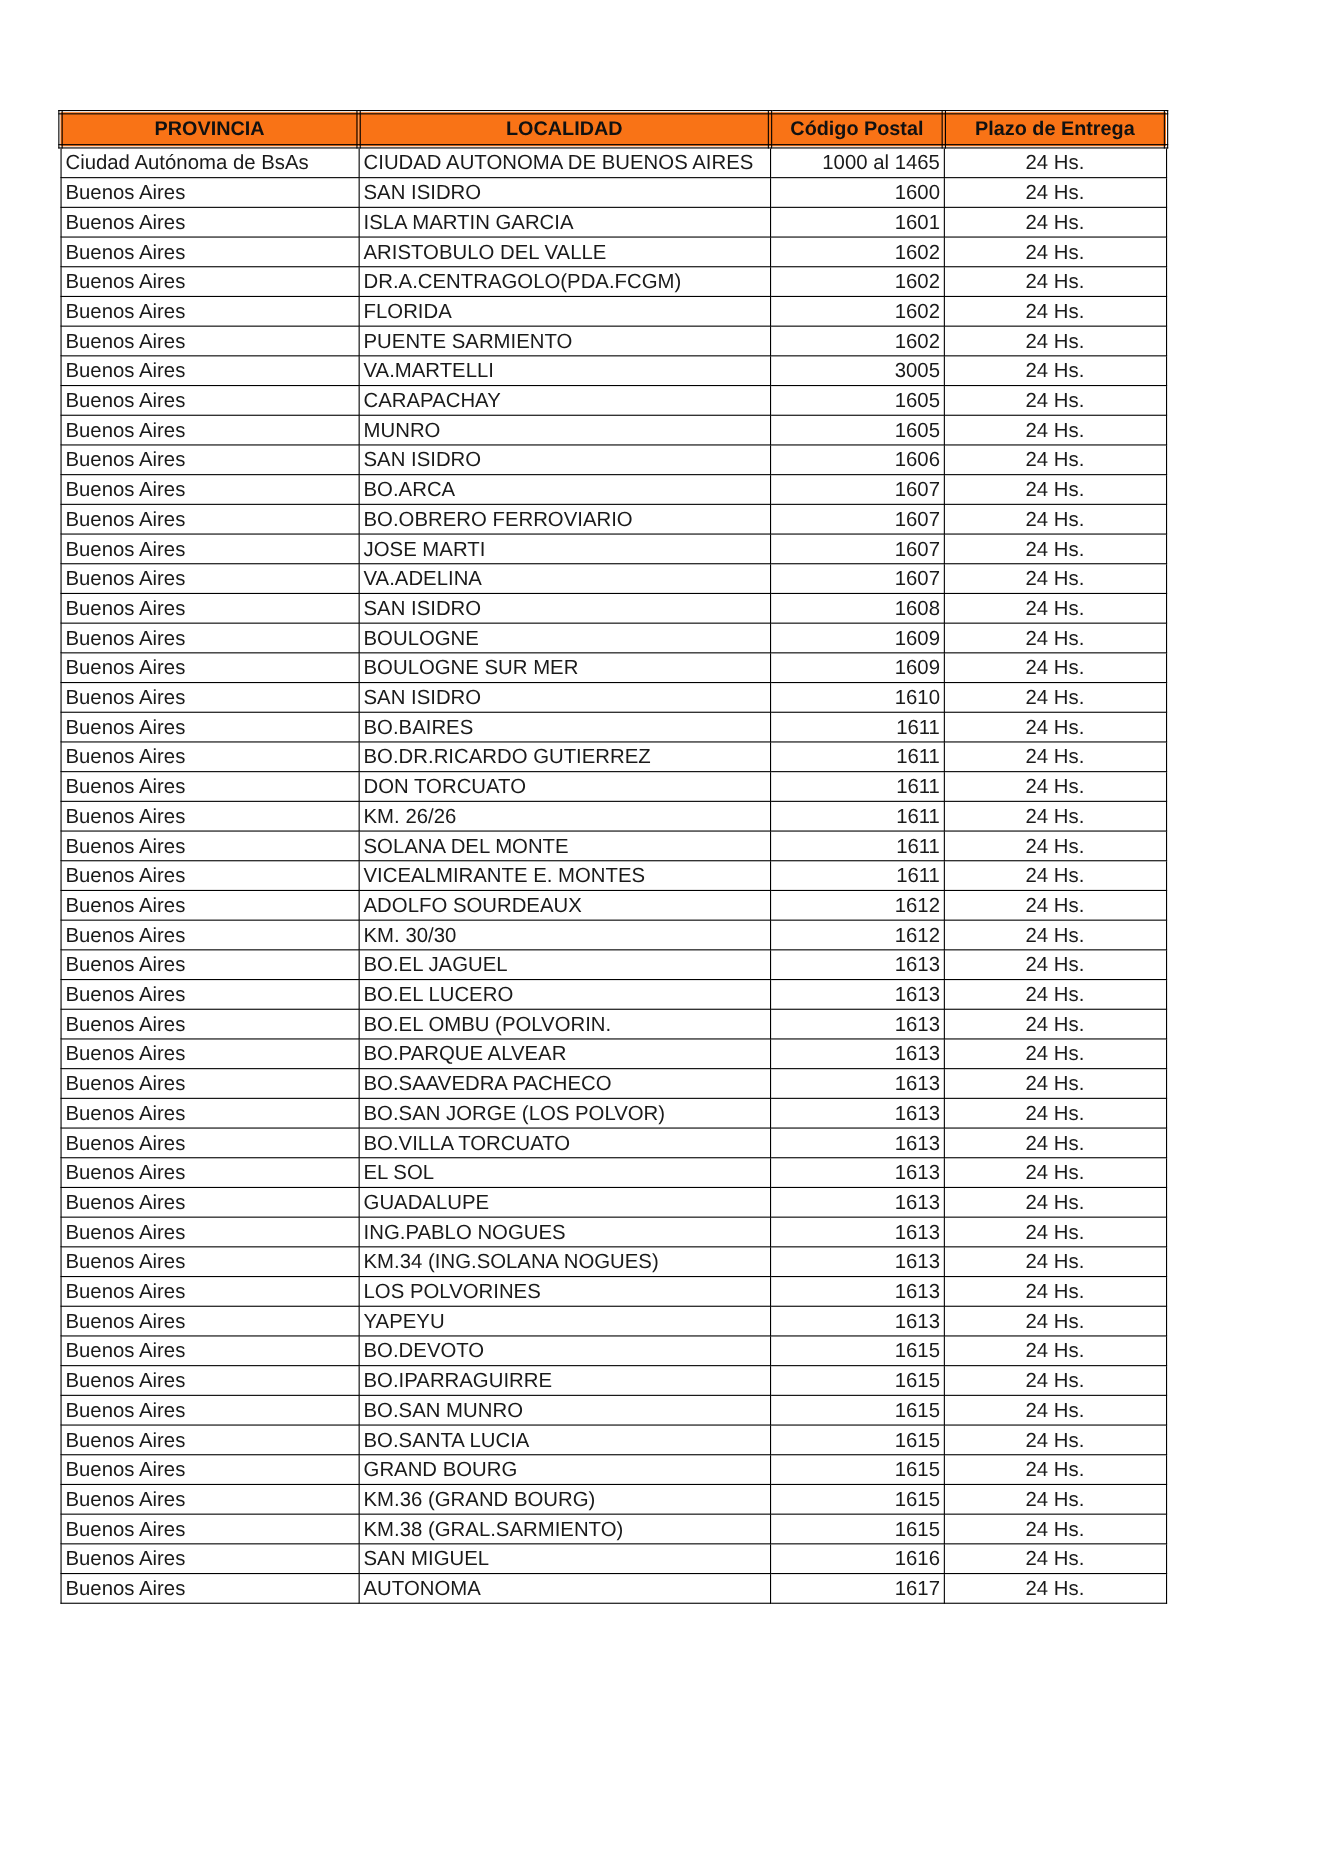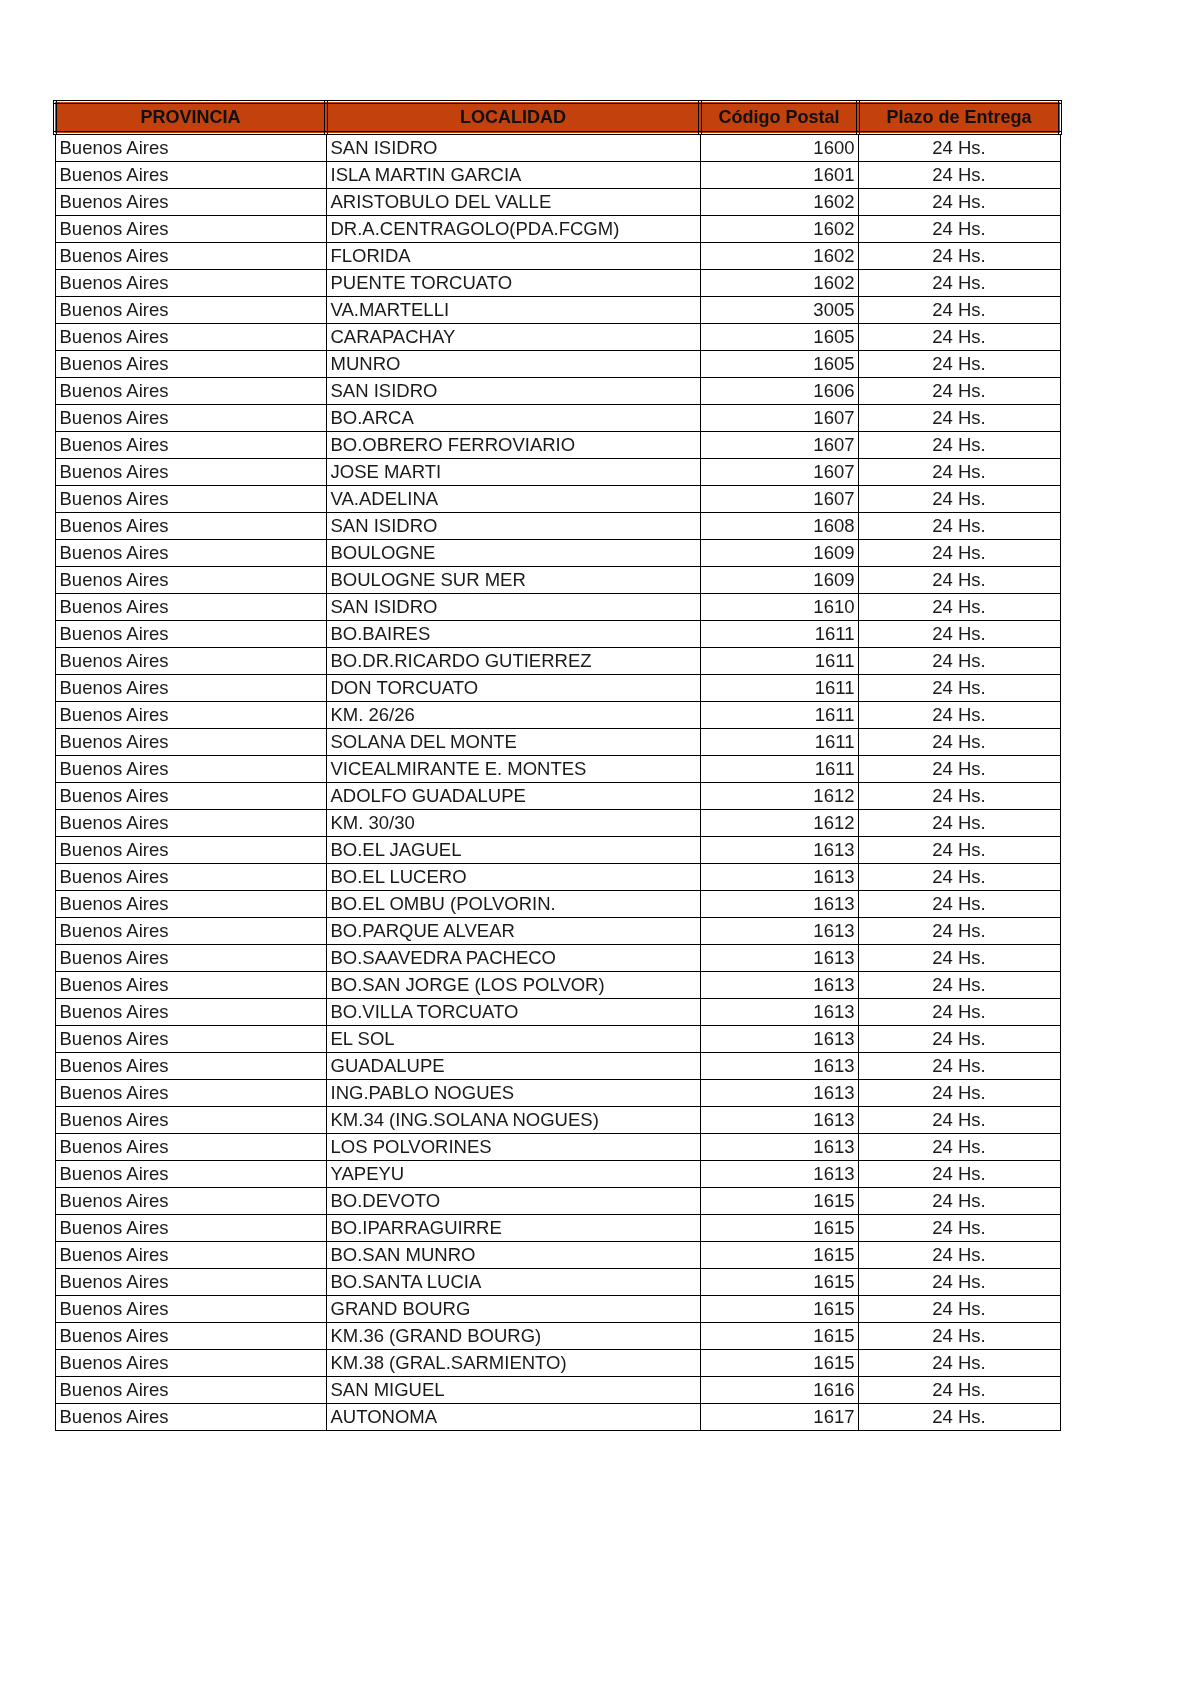--- a/index.html
+++ b/index.html
@@ -5,21 +5,21 @@
   html, body { margin: 0; padding: 0; background: #ffffff; }
   body { width: 1200px; height: 1701px; position: relative; font-family: "Liberation Sans", sans-serif; color: #111; }
   .sheet { position: absolute; left: 53px; top: 100px; width: 1005px; }
   table { border-collapse: collapse; width: 1005px; table-layout: fixed; }
   col.c1 { width: 271px; }
   col.c2 { width: 374px; }
   col.c3 { width: 158px; }
   col.c4 { width: 202px; }
   thead th {
     height: 27px; padding: 0; font-weight: bold; font-size: 18px; 
-    border: 4px double #000; background: #c2410c; color: #111;
+    border: 4px double #000; background: #f97316; color: #111;
   }
   tbody td {
     height: 26px; padding: 0 4px; font-size: 18.5px; border: 1.5px solid #000;
     white-space: nowrap; overflow: hidden; line-height: 26px; color: #1a1a1a;
   }
   tbody td.prov { text-align: left; }
   tbody td.loc { text-align: left; }
   tbody td.cp { text-align: right; padding-right: 3px; }
   tbody td.plazo { text-align: center; }
 </style>
@@ -37,20 +37,26 @@
     <thead>
       <tr>
         <th>PROVINCIA</th>
         <th>LOCALIDAD</th>
         <th>Código Postal</th>
         <th>Plazo de Entrega</th>
       </tr>
     </thead>
     <tbody id="table-body">
         <tr>
+          <td class="prov">Ciudad Autónoma de BsAs</td>
+          <td class="loc">CIUDAD AUTONOMA DE BUENOS AIRES</td>
+          <td class="cp">1000 al 1465</td>
+          <td class="plazo">24 Hs.</td>
+        </tr>
+        <tr>
           <td class="prov">Buenos Aires</td>
           <td class="loc">SAN ISIDRO</td>
           <td class="cp">1600</td>
           <td class="plazo">24 Hs.</td>
         </tr>
         <tr>
           <td class="prov">Buenos Aires</td>
           <td class="loc">ISLA MARTIN GARCIA</td>
           <td class="cp">1601</td>
           <td class="plazo">24 Hs.</td>
@@ -68,21 +74,21 @@
           <td class="plazo">24 Hs.</td>
         </tr>
         <tr>
           <td class="prov">Buenos Aires</td>
           <td class="loc">FLORIDA</td>
           <td class="cp">1602</td>
           <td class="plazo">24 Hs.</td>
         </tr>
         <tr>
           <td class="prov">Buenos Aires</td>
-          <td class="loc">PUENTE TORCUATO</td>
+          <td class="loc">PUENTE SARMIENTO</td>
           <td class="cp">1602</td>
           <td class="plazo">24 Hs.</td>
         </tr>
         <tr>
           <td class="prov">Buenos Aires</td>
           <td class="loc">VA.MARTELLI</td>
           <td class="cp">3005</td>
           <td class="plazo">24 Hs.</td>
         </tr>
         <tr>
@@ -182,21 +188,21 @@
           <td class="plazo">24 Hs.</td>
         </tr>
         <tr>
           <td class="prov">Buenos Aires</td>
           <td class="loc">VICEALMIRANTE E. MONTES</td>
           <td class="cp">1611</td>
           <td class="plazo">24 Hs.</td>
         </tr>
         <tr>
           <td class="prov">Buenos Aires</td>
-          <td class="loc">ADOLFO GUADALUPE</td>
+          <td class="loc">ADOLFO SOURDEAUX</td>
           <td class="cp">1612</td>
           <td class="plazo">24 Hs.</td>
         </tr>
         <tr>
           <td class="prov">Buenos Aires</td>
           <td class="loc">KM.  30/30</td>
           <td class="cp">1612</td>
           <td class="plazo">24 Hs.</td>
         </tr>
         <tr>

